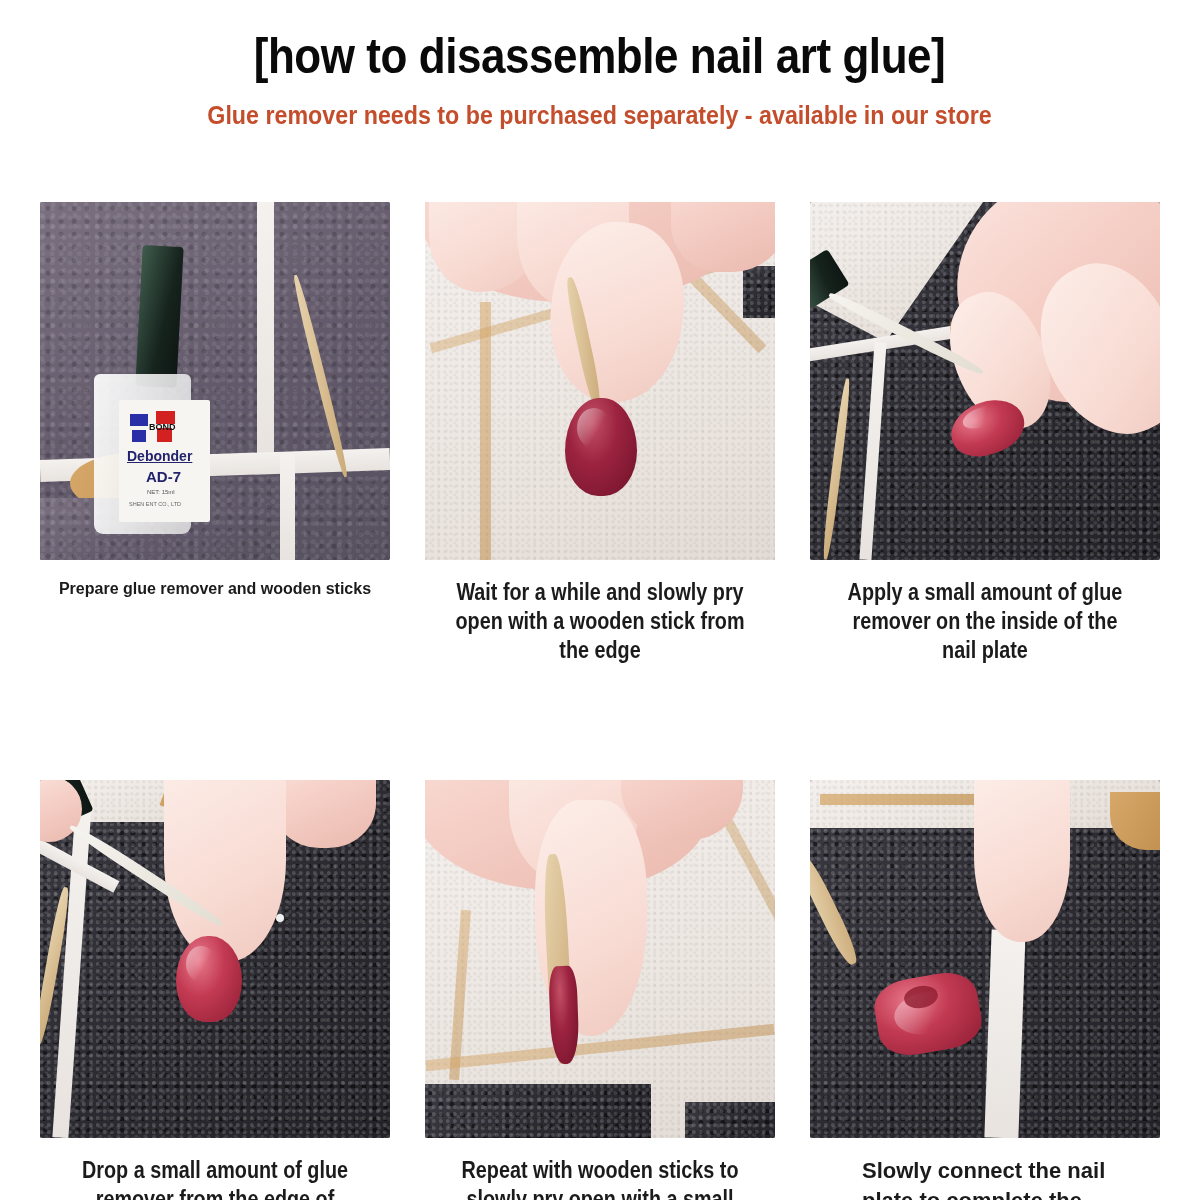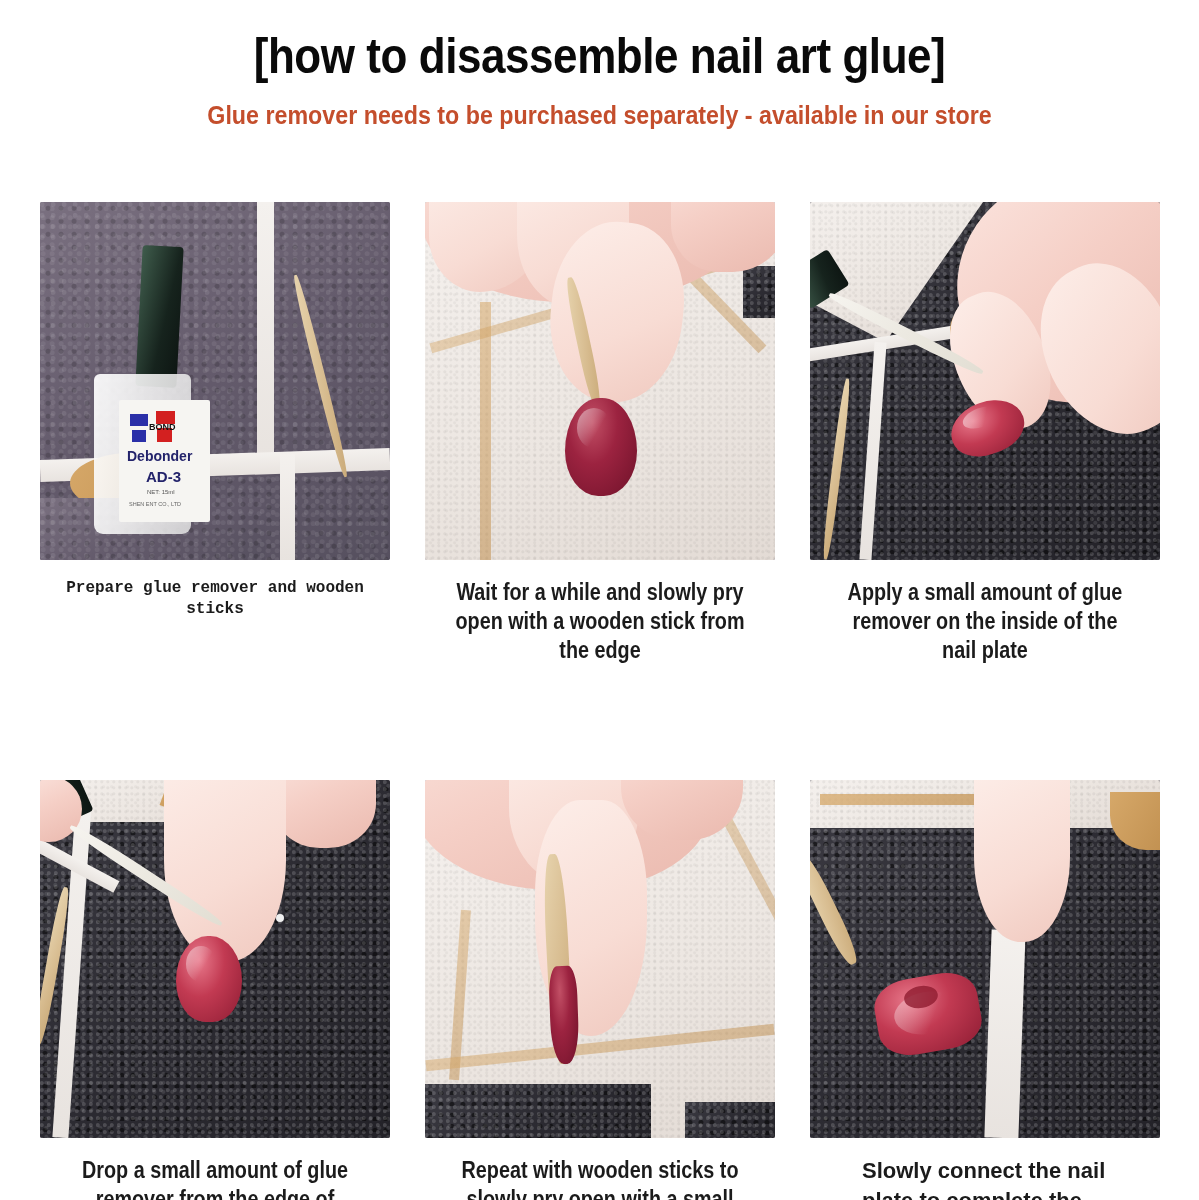--- a/index.html
+++ b/index.html
@@ -56,21 +56,21 @@
   .photo *{position:absolute;}
 
   
   .cap{
     margin-top:18px;
     color:#1b1b1b;
     font-weight:bold;
     text-align:center;
     font-family:"Liberation Sans", sans-serif;
   }
-  .cap-sm{ font-size:16px; line-height:21px;font-family:Liberation Mono, monospace; }
+  .cap-sm{ font-size:16px; line-height:21px; }
   .cap-cond{
     font-size:23px;line-height:29px;
     transform:scaleX(0.86);
     transform-origin:center top;
   }
   .cap-left{
     font-size:22px;line-height:30px;
     text-align:left;
     padding-left:52px;
   }
@@ -167,22 +167,22 @@
         <div class="stick" style="left:276px;top:70px;width:9px;height:208px;transform:rotate(-14deg);"></div>
 
         <div class="capgreen" style="left:99px;top:44px;width:41px;height:141px;transform:rotate(3deg);"></div>
         <div class="bottlebody" style="left:54px;top:172px;width:97px;height:160px;"></div>
         <div class="label" style="left:57px;top:198px;width:91px;height:122px;margin-left:22px;">
           <div class="lbl-t" style="position:absolute;left:11px;top:14px;width:18px;height:12px;background:#2a2fa8;"></div>
           <div class="lbl-t" style="position:absolute;left:37px;top:11px;width:19px;height:13px;background:#d32020;"></div>
           <div class="lbl-t" style="position:absolute;left:13px;top:30px;width:14px;height:12px;background:#2a2fa8;"></div>
           <div class="lbl-t" style="position:absolute;left:38px;top:28px;width:15px;height:14px;background:#d32020;"></div>
           <div class="lbl-t" style="position:absolute;left:30px;top:22px;font-size:9px;color:#111;">BOND</div>
-          <div class="lbl-t" style="position:absolute;left:8px;top:48px;font-size:14px;color:#23236b;">Debonder</div>
-          <div class="lbl-t" style="position:absolute;left:27px;top:68px;font-size:15px;color:#23236b;">AD-3</div>
+          <div class="lbl-t" style="position:absolute;left:8px;top:48px;font-size:14px;color:#23236b;text-decoration:underline;">Debonder</div>
+          <div class="lbl-t" style="position:absolute;left:27px;top:68px;font-size:15px;color:#23236b;">AD-7</div>
           <div class="lbl-t" style="position:absolute;left:28px;top:89px;font-size:6px;color:#555;font-weight:normal;">NET: 15ml</div>
           <div class="lbl-t" style="position:absolute;left:10px;top:101px;font-size:5.5px;color:#666;font-weight:normal;">SHEN ENT CO., LTD</div>
         </div>
       </div>
       <div class="cap cap-sm">Prepare glue remover and wooden sticks</div>
     </div>
 
     <div class="cell">
       <div class="photo">
         <div class="bg cloth"></div>

